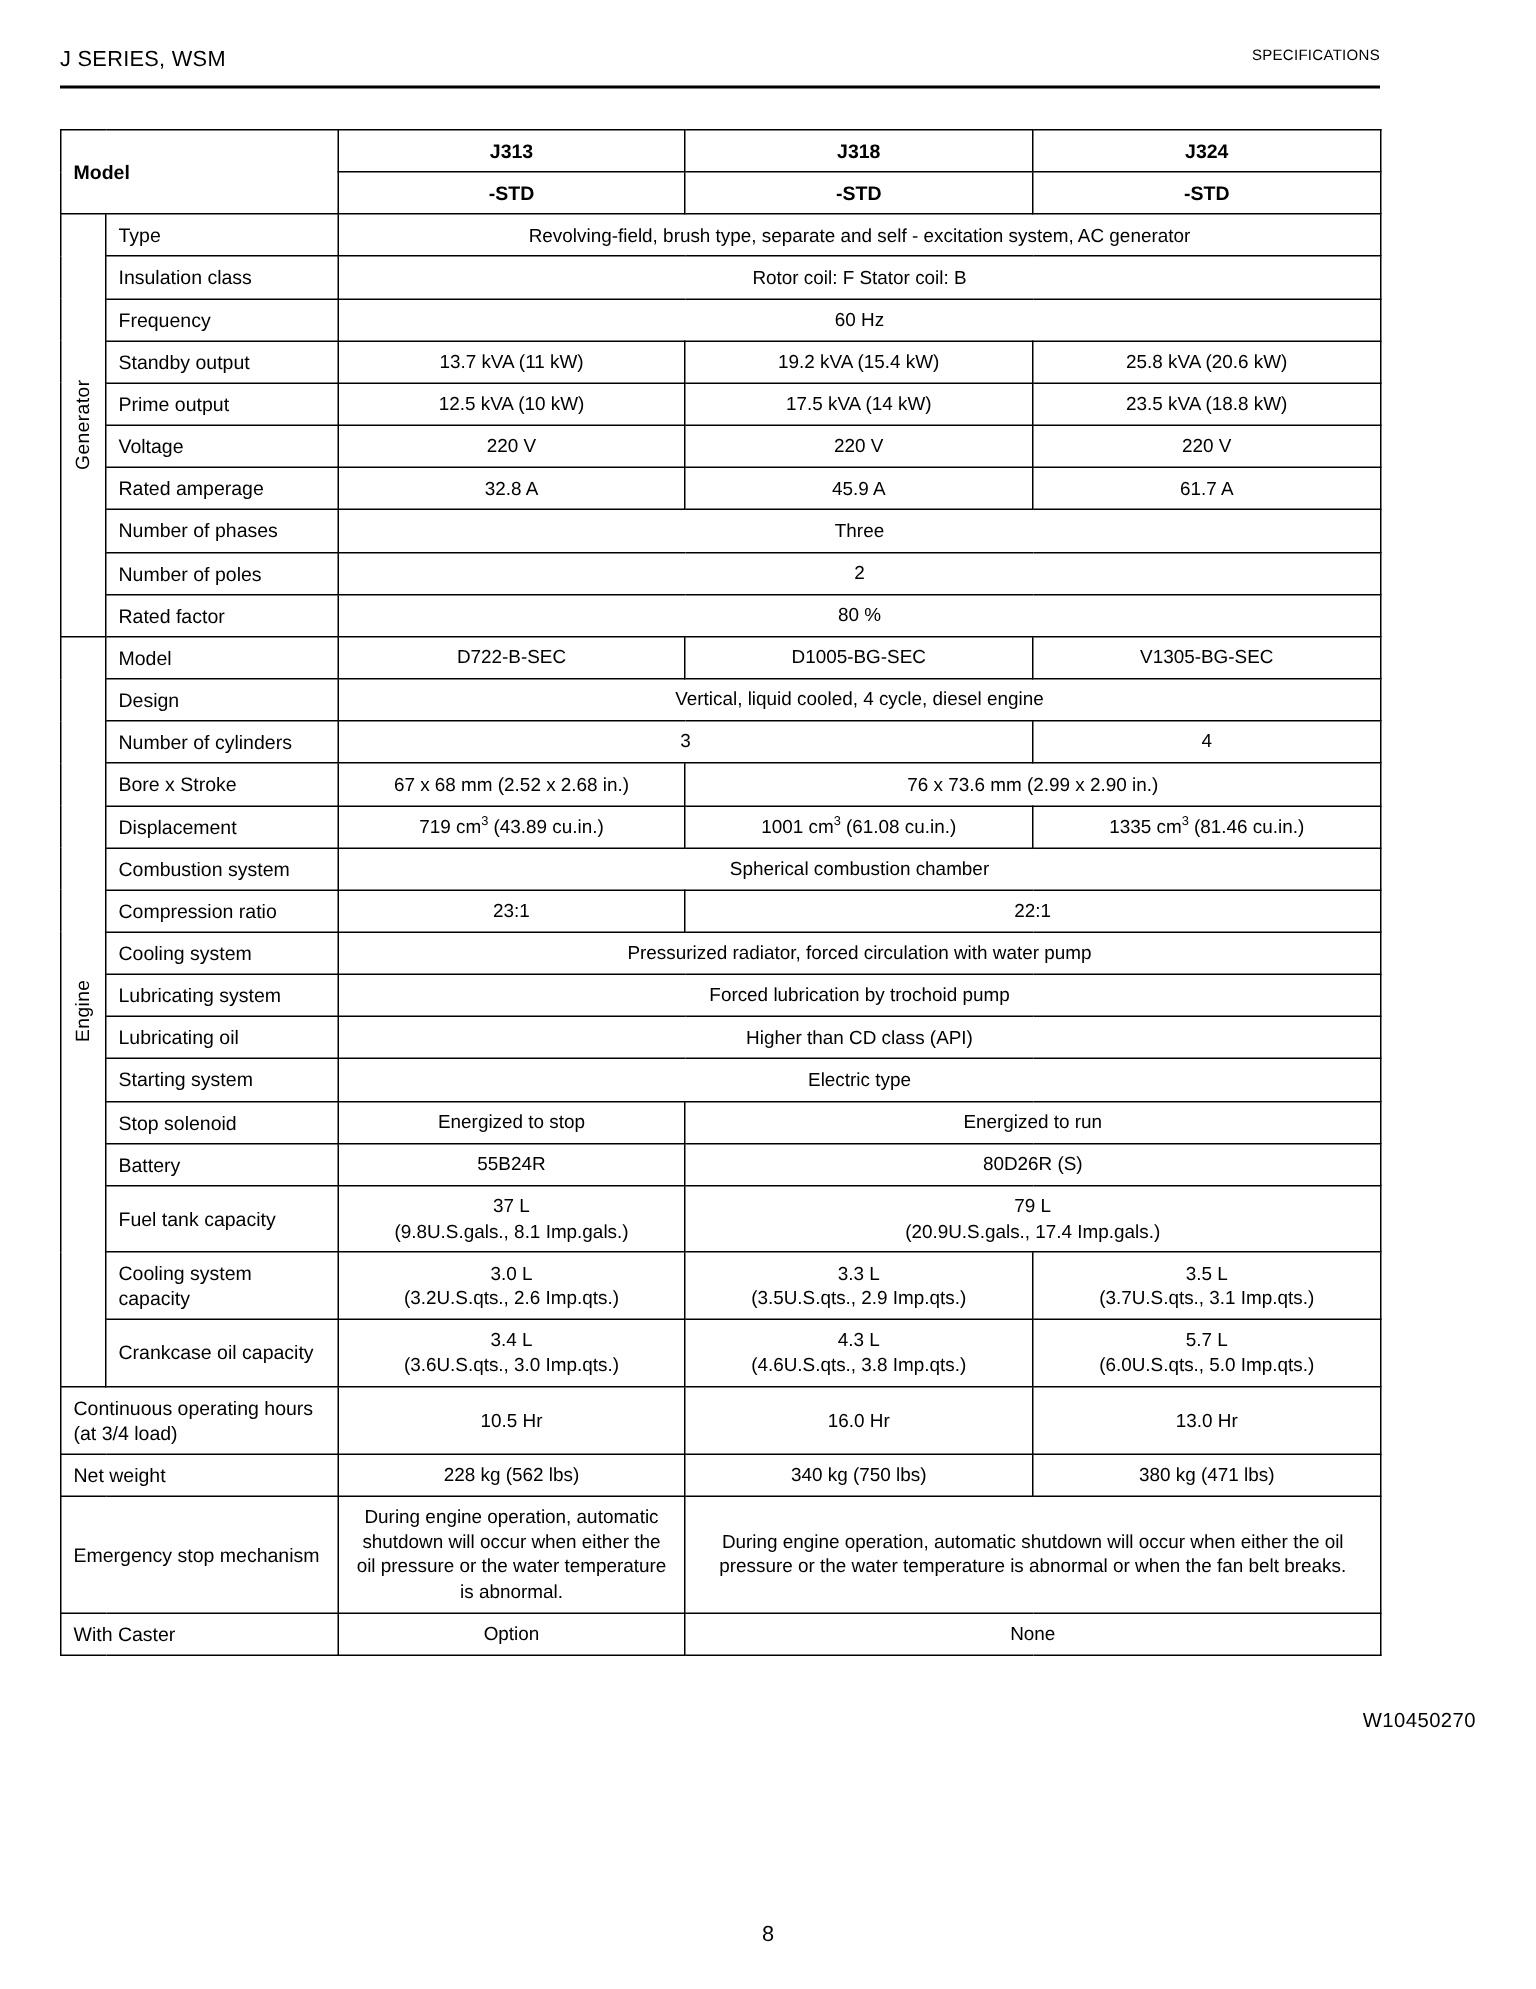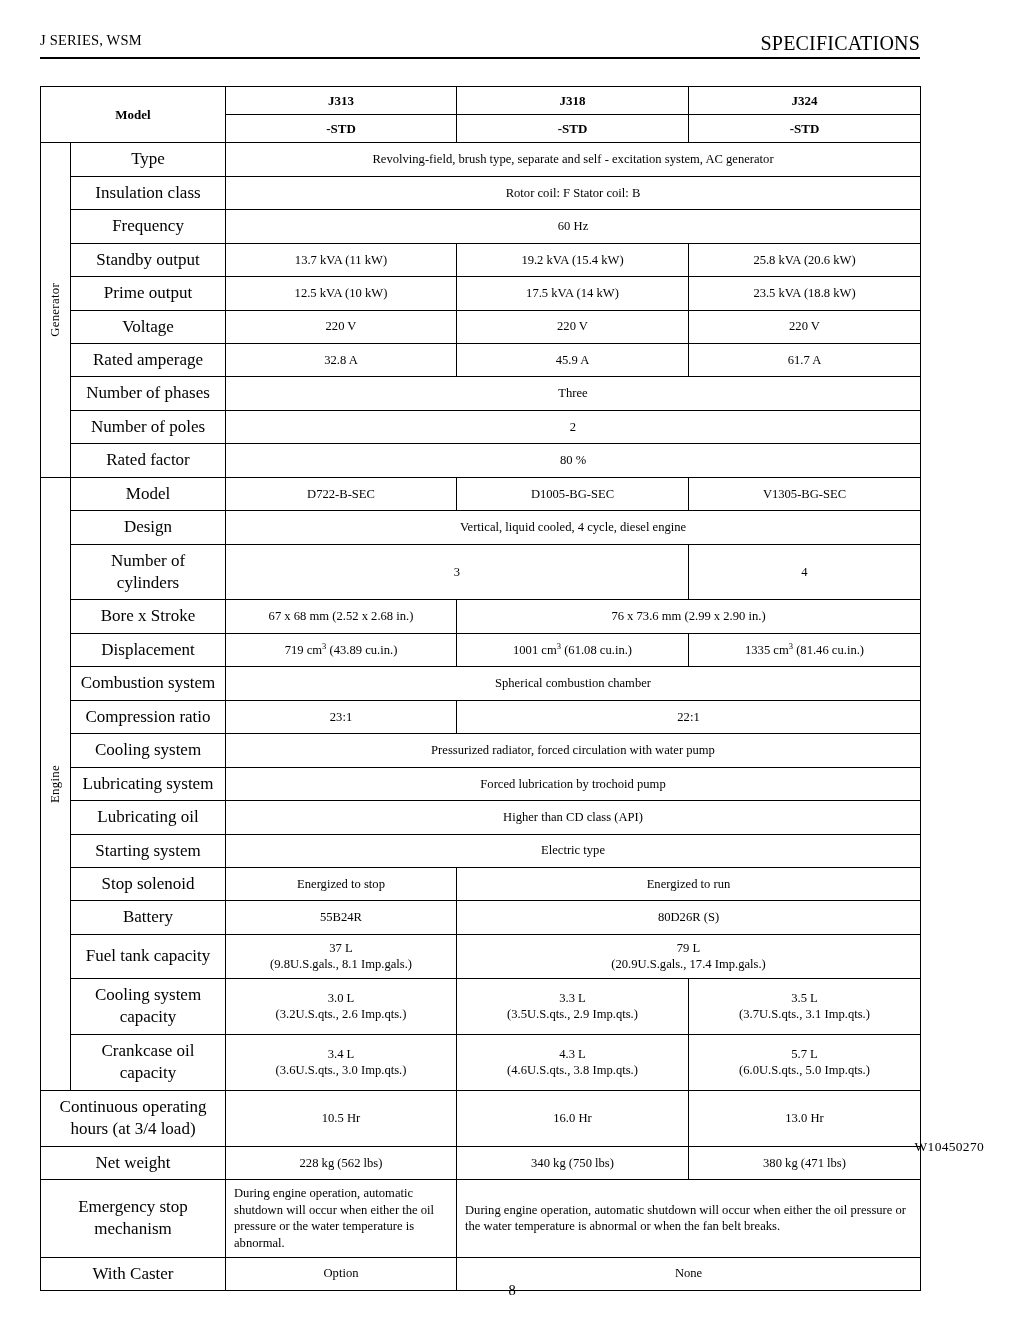--- a/index.html
+++ b/index.html
@@ -14,42 +14,41 @@
     color: #000000;
     position: relative;
     overflow: hidden;
   }
 
   .page {
     position: absolute;
     left: 0; top: 0;
     width: 1024px;
     height: 1094px;
-    font-family: Liberation Serif, serif;
   }
 
   
   .runhead {
     position: absolute;
     left: 40px;
     top: 32px;
     width: 880px;
     height: 32px;
   }
   .runhead-left {
     position: absolute;
     left: 0; top: 0;
     font-size: 14.5px;
     letter-spacing: .2px;
     white-space: nowrap;
   }
   .runhead-right {
     position: absolute;
     right: 0; top: 0;
-    font-size: 20px;
+    font-size: 10px;
     letter-spacing: .2px;
     white-space: nowrap;
   }
   .runhead-rule {
     position: absolute;
     left: 0;
     top: 25px;
     width: 880px;
     height: 2px;
     background: #000;
@@ -66,21 +65,21 @@
     font-size: 12.6px;
   }
   .spec-table td {
     border: 1.3px solid #000;
     padding: 5px 8px;
     vertical-align: middle;
     line-height: 1.32;
     background: #fff;
   }
   .ctr  { text-align: center; }
-  .lft  { text-align: center; margin-top: 20px; }
+  .lft  { text-align: left; margin-top: 20px; }
   .bold { font-weight: bold; }
 
   
   .modelhdr { font-weight: bold; font-size: 13px; }
 
   
   .vlabel {
     width: 30px;
     padding: 0;
     position: relative;
@@ -95,25 +94,25 @@
   }
   .vcellwrap {
     display: flex;
     align-items: center;
     justify-content: center;
     height: 100%;
     width: 100%;
   }
 
   
-  .rowlabel { font-size: 17px; }
+  .rowlabel { font-size: 13px; }
 
   sup { font-size: 0.68em; vertical-align: super; line-height: 0; }
 
-  .multiline { text-align: left; line-height: 1.45; }
+  .multiline { text-align: center; line-height: 1.45; }
 
   
   .doccode {
     position: absolute;
     right: 40px;
     top: 1139px;
     font-size: 13.5px;
     letter-spacing: .3px;
   }
   .pagenum {

